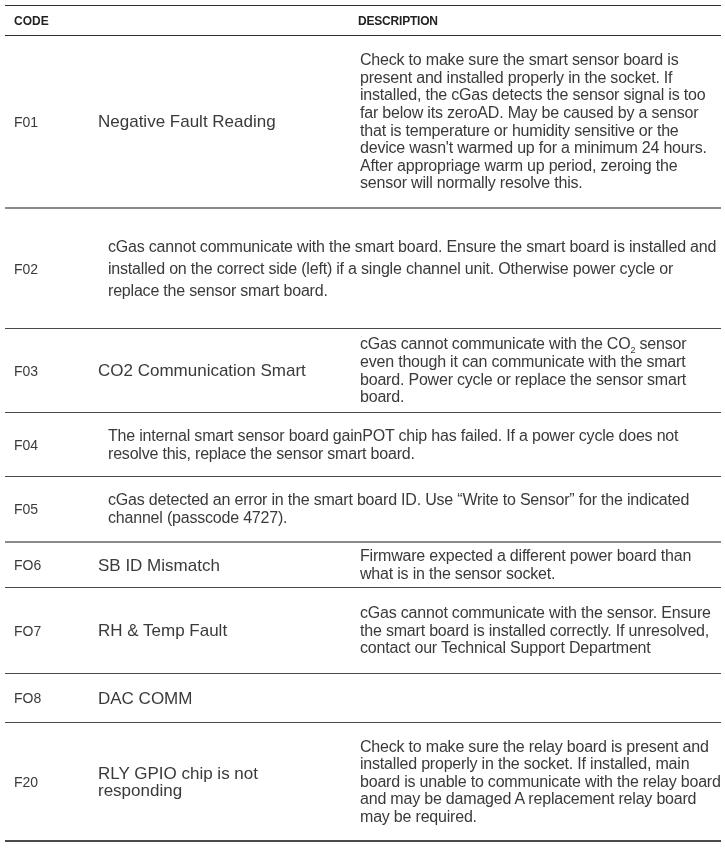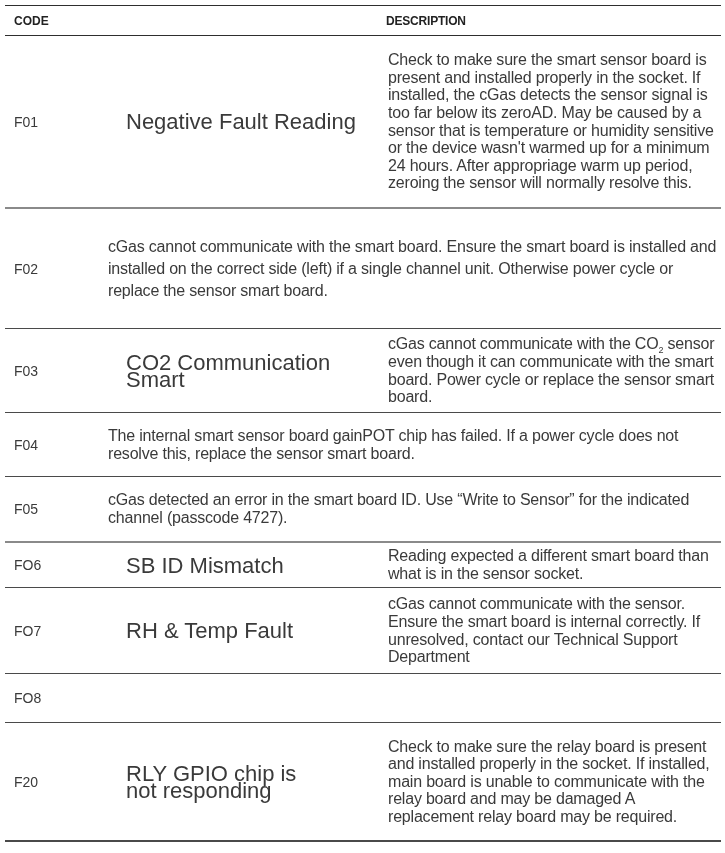--- a/index.html
+++ b/index.html
@@ -40,23 +40,22 @@
     }
     .col-code {
       width: 93px;
       padding-left: 9px;
       box-sizing: border-box;
       font-size: 14px;
     }
     .col-name {
       width: 252px;
       box-sizing: border-box;
-      font-size: 22px;
+      font-size: 17px;
       line-height: 17px;
-      margin-left: 28px;
     }
     .col-desc {
       flex: 1;
       padding-left: 10px;
       box-sizing: border-box;
       font-size: 16px;
       line-height: 17.6px;
       letter-spacing: -0.2px;
       padding-top: 3px;
       padding-bottom: 3px;
@@ -102,31 +101,32 @@
   </div>
 
   <div class="row" style="height:65px;">
     <div class="col-code">F05</div>
     <div class="col-desc">cGas detected an error in the smart board ID. Use “Write to Sensor” for the indicated channel (passcode 4727).</div>
   </div>
 
   <div class="row alt" style="height:46px;">
     <div class="col-code">FO6</div>
     <div class="col-name">SB ID Mismatch</div>
-    <div class="col-desc">Reading expected a different smart board than what is in the sensor socket.</div>
+    <div class="col-desc">Firmware expected a different power board than what is in the sensor socket.</div>
   </div>
 
   <div class="row" style="height:86px;">
     <div class="col-code">FO7</div>
     <div class="col-name">RH &amp; Temp Fault</div>
-    <div class="col-desc">cGas cannot communicate with the sensor. Ensure the smart board is internal correctly. If unresolved, contact our Technical Support Department</div>
+    <div class="col-desc">cGas cannot communicate with the sensor. Ensure the smart board is installed correctly. If unresolved, contact our Technical Support Department</div>
   </div>
 
   <div class="row" style="height:49px;">
     <div class="col-code">FO8</div>
+    <div class="col-name">DAC COMM</div>
   </div>
 
   <div class="row" style="height:118px;">
     <div class="col-code">F20</div>
     <div class="col-name" style="padding-right:60px;">RLY GPIO chip is not responding</div>
     <div class="col-desc">Check to make sure the relay board is present and installed properly in the socket. If installed, main board is unable to communicate with the relay board and may be damaged A replacement relay board may be required.</div>
   </div>
 </div>
 
 </body></html>

